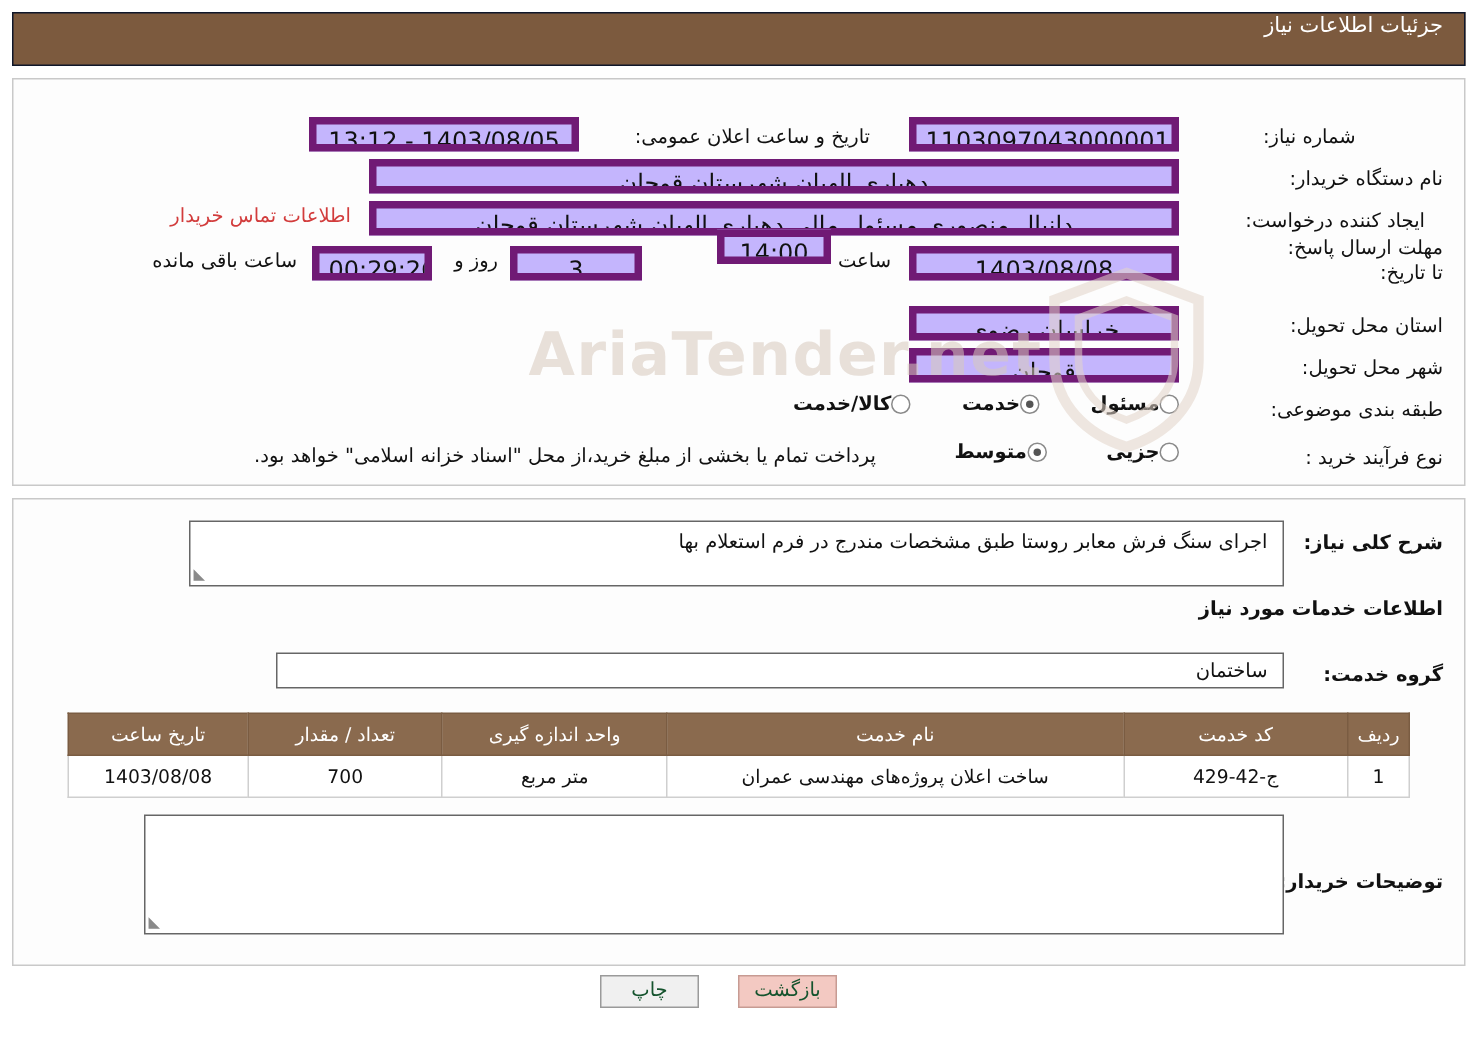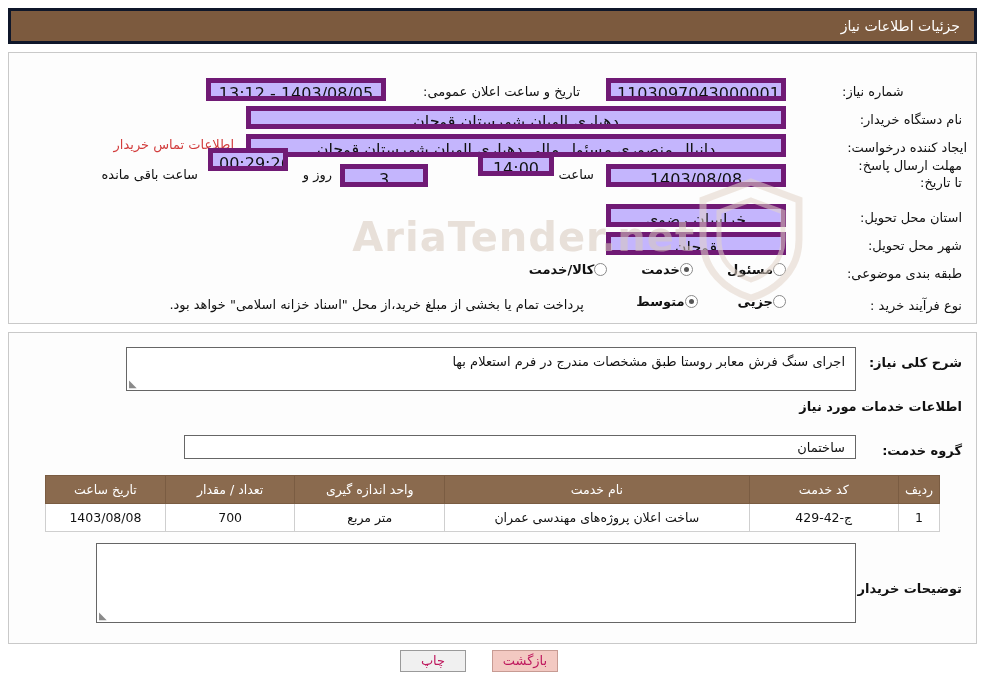--- a/index.html
+++ b/index.html
@@ -16,22 +16,22 @@
     width: 985px; height: 691px;
     background: #ffffff;
     overflow: hidden;
   }
 
   
   .header {
     position: absolute; top: 8px; right: 8px; left: 8px;
     height: 36px;
     background: #7c5a3e;
-    border: 3px solid #0f172a;
-    display: flex; align-items: center;
+    border: 1px solid #0f172a;
+    display: flex; 
     padding: 0 14px;
   }
   .header-title {
     color: #ffffff;
     font-size: 14px;
     font-weight: normal;
   }
 
   
   .panel-top {
@@ -183,21 +183,21 @@
   }
 
   
   .btn {
     position: absolute;
     height: 22px;
     min-width: 66px;
     font-size: 13px;
     border: 1px solid #9a9a9a;
     background: #f0f0f0;
-    color: #be185d;
+    color: #14532d;
     line-height: 20px;
     text-align: center;
     cursor: pointer;
     padding: 0 8px;
   }
   .btn-back {
     background: #f3c9c2;
     border: 1px solid #c79b93;
   }
 </style>
@@ -220,36 +220,36 @@
     <div class="frow" style="top:26px; right:396px;">
       <span class="lbl">تاریخ و ساعت اعلان عمومی:</span>
     </div>
     <div class="fld ltr" style="position:absolute; top:25px; right:590px; width:180px;">13:12 - 1403/08/05</div>
 
     <div class="frow" style="top:54px; right:14px;">
       <span class="lbl">نام دستگاه خریدار:</span>
     </div>
     <div class="fld" style="position:absolute; top:53px; right:190px; width:540px; text-align:center;">دهیاری الهیان  شهرستان قوچان</div>
 
-    <div class="frow" style="top:82px; right:9px;">
+    <div class="frow" style="top:82px; right:26px;">
       <span class="lbl">ایجاد کننده درخواست:</span>
     </div>
     <div class="fld" style="position:absolute; top:81px; right:190px; width:540px; text-align:center;">دانیال منصوری مسئول مالی  دهیاری الهیان  شهرستان قوچان</div>
     <a class="link" style="position:absolute; top:84px; right:742px;" href="#">اطلاعات تماس خریدار</a>
 
     <div class="frow" style="top:104px; right:14px; width:120px; display:block; height:auto; line-height:17px;">
       <span class="lbl" style="white-space:normal; display:block; width:110px;">مهلت ارسال پاسخ: تا تاریخ:</span>
     </div>
 
     <div class="fld ltr" style="position:absolute; top:111px; right:190px; width:180px;">1403/08/08</div>
     <span class="lbl" style="position:absolute; top:114px; right:382px;">ساعت</span>
     <div class="fld ltr" style="position:absolute; top:100px; right:422px; width:76px;">14:00</div>
     <div class="fld ltr" style="position:absolute; top:111px; right:548px; width:88px;">3</div>
     <span class="lbl" style="position:absolute; top:114px; right:644px;">روز و</span>
-    <div class="fld ltr" style="position:absolute; top:95px; right:688px; width:80px;">00:29:26</div>
+    <div class="fld ltr" style="position:absolute; top:111px; right:688px; width:80px;">00:29:26</div>
     <span class="lbl" style="position:absolute; top:114px; right:778px;">ساعت باقی مانده</span>
 
     <div class="frow" style="top:152px; right:14px;">
       <span class="lbl">استان محل تحویل:</span>
     </div>
     <div class="fld" style="position:absolute; top:151px; right:190px; width:180px;">خراسان رضوی</div>
 
     <div class="frow" style="top:180px; right:14px;">
       <span class="lbl">شهر محل تحویل:</span>
     </div>

